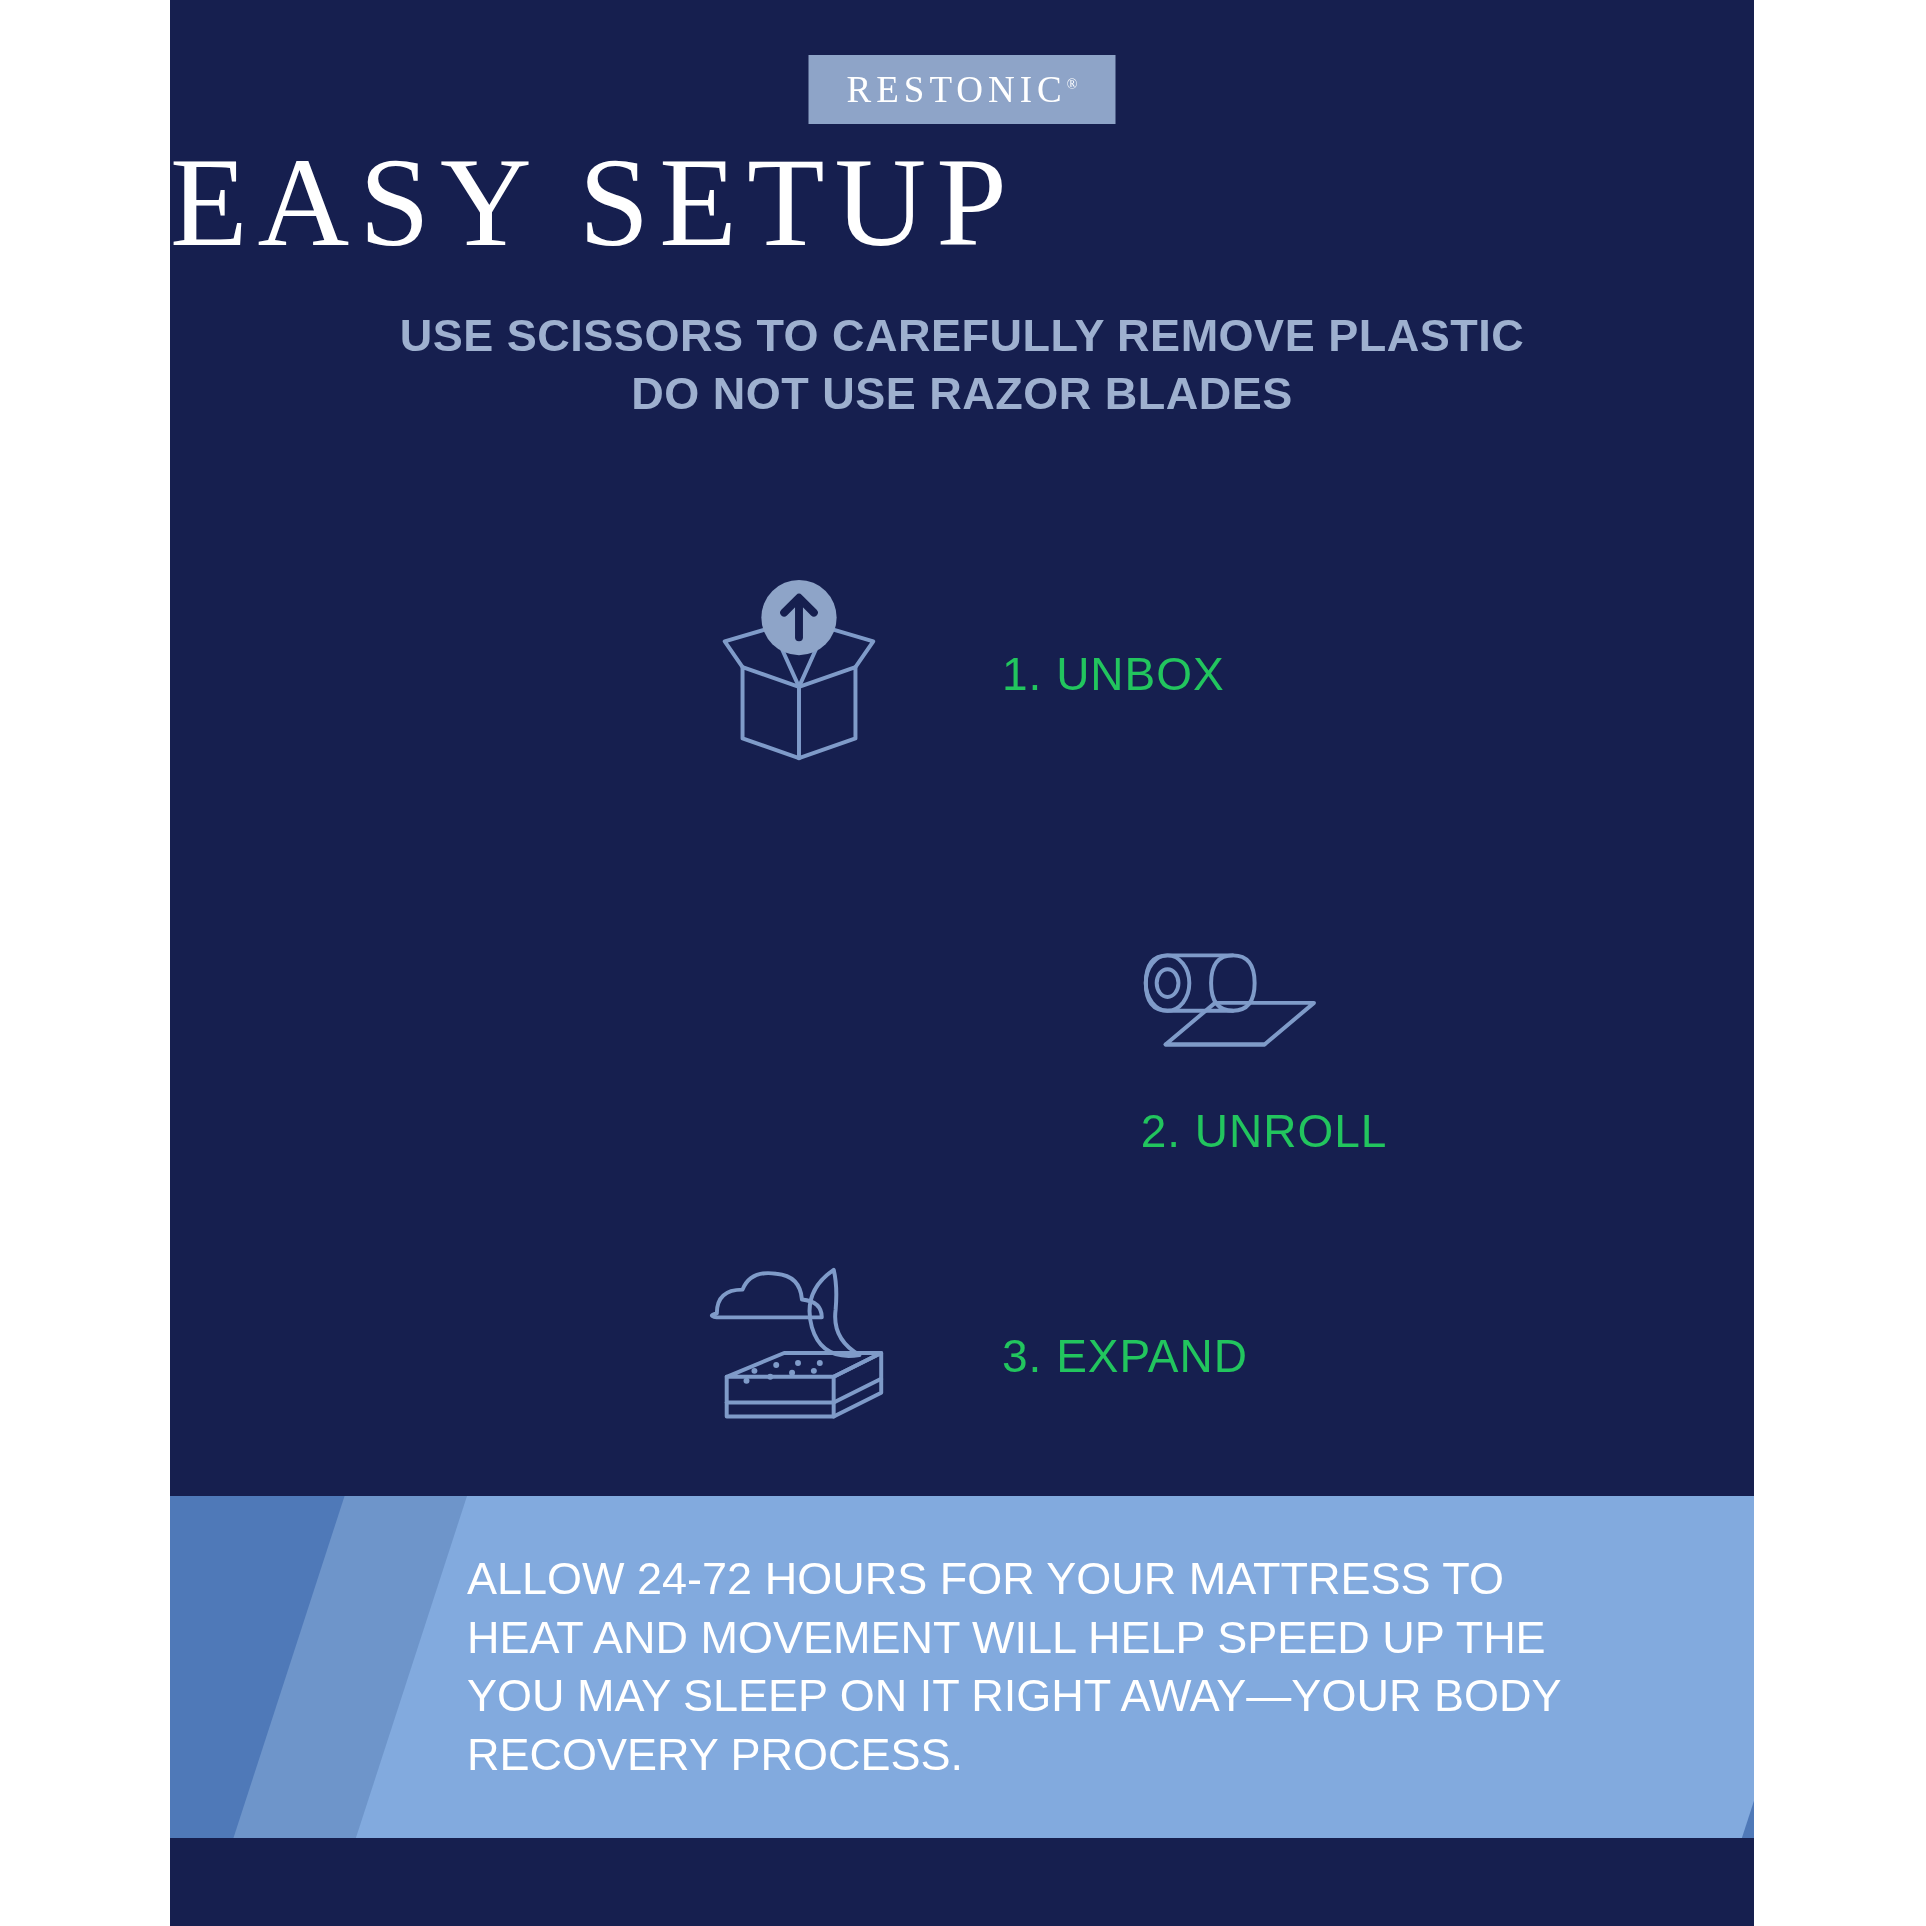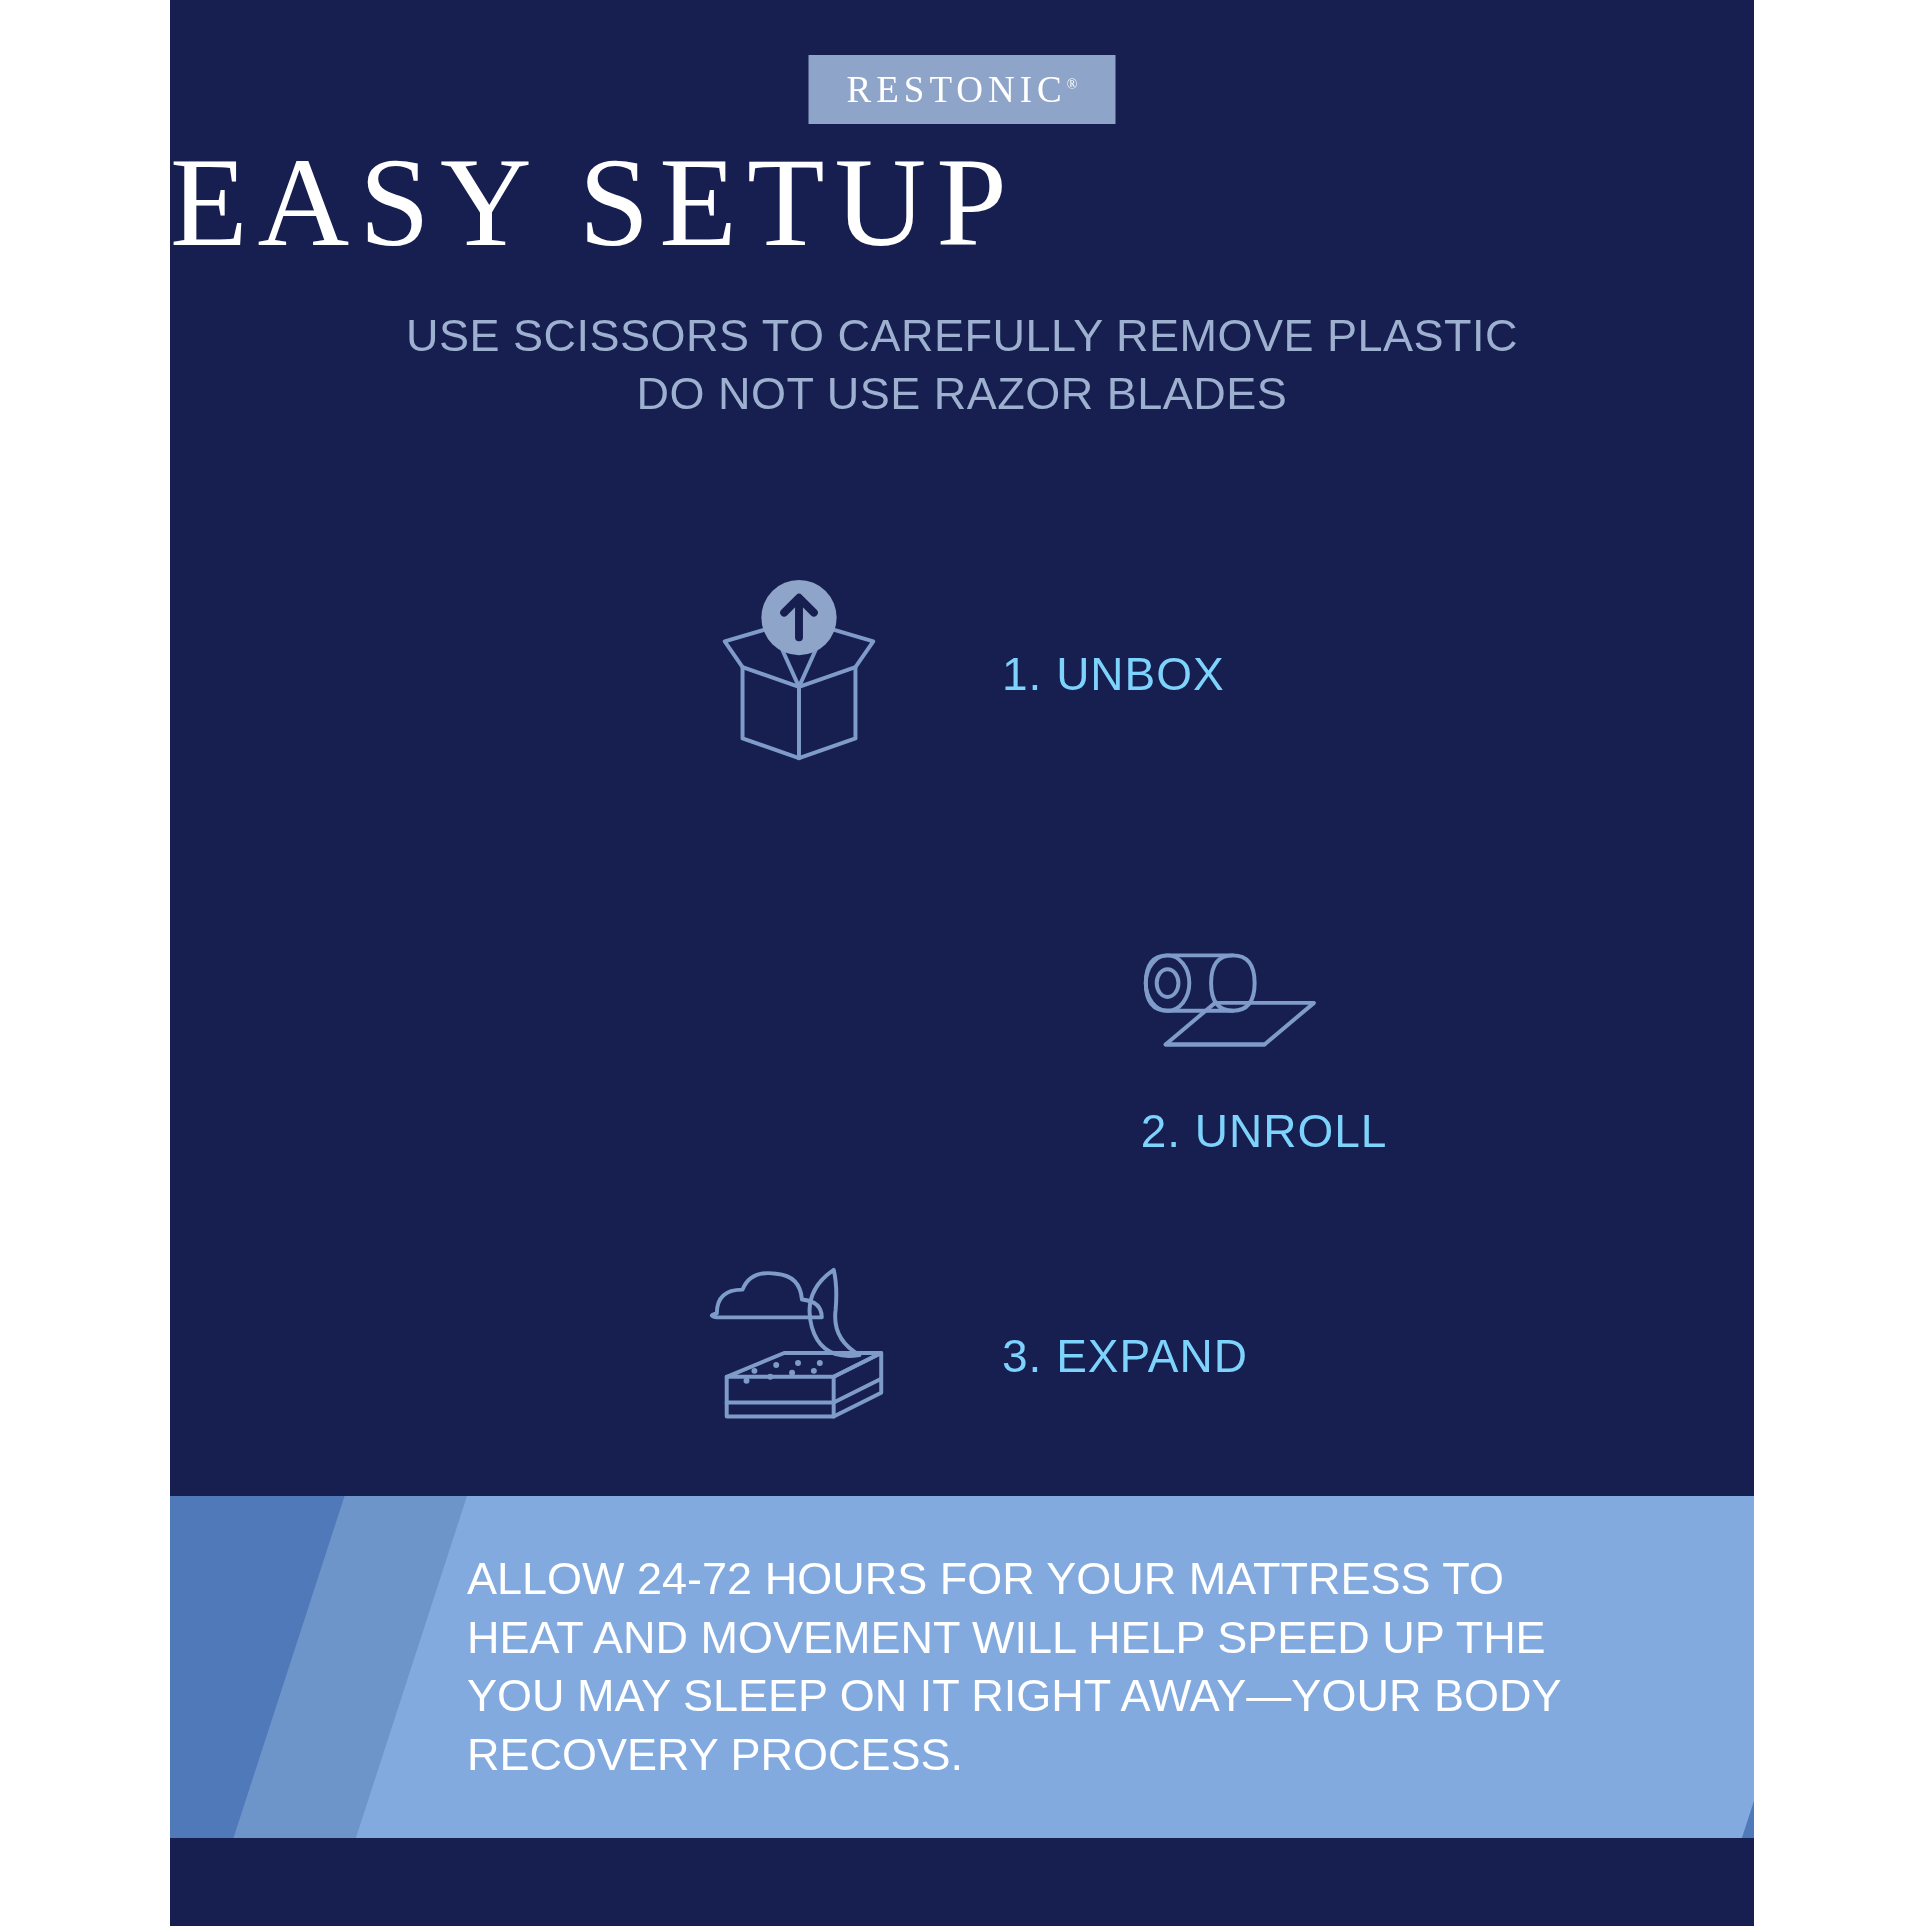--- a/index.html
+++ b/index.html
@@ -73,20 +73,21 @@
   .subtitle {
     position: absolute;
     top: 307px;
     left: 0;
     width: 100%;
     text-align: center;
     color: #9eb0cf;
     font-size: 45px;
     line-height: 1.28;
     letter-spacing: 0.5px;
+    font-weight: bold;
   }
   .subtitle div { white-space: nowrap; }
 
   
   .steps {
     position: absolute;
     top: 535px;
     left: 0;
     width: 100%;
   }
@@ -100,21 +101,21 @@
   }
   .step-icon {
     width: 228px;
     height: 228px;
     flex: 0 0 228px;
     display: flex;
     align-items: center;
     justify-content: center;
   }
   .step-label {
-    color: #7dd3fc;
+    color: #22c55e;
     font-size: 46px;
     letter-spacing: 1px;
     margin-left: 89px;
     white-space: nowrap;
   }
   .step-2 { margin-top: 64px; flex-direction: column; }
   .step-3 { margin-top: 64px; }
 
   
   .banner {

